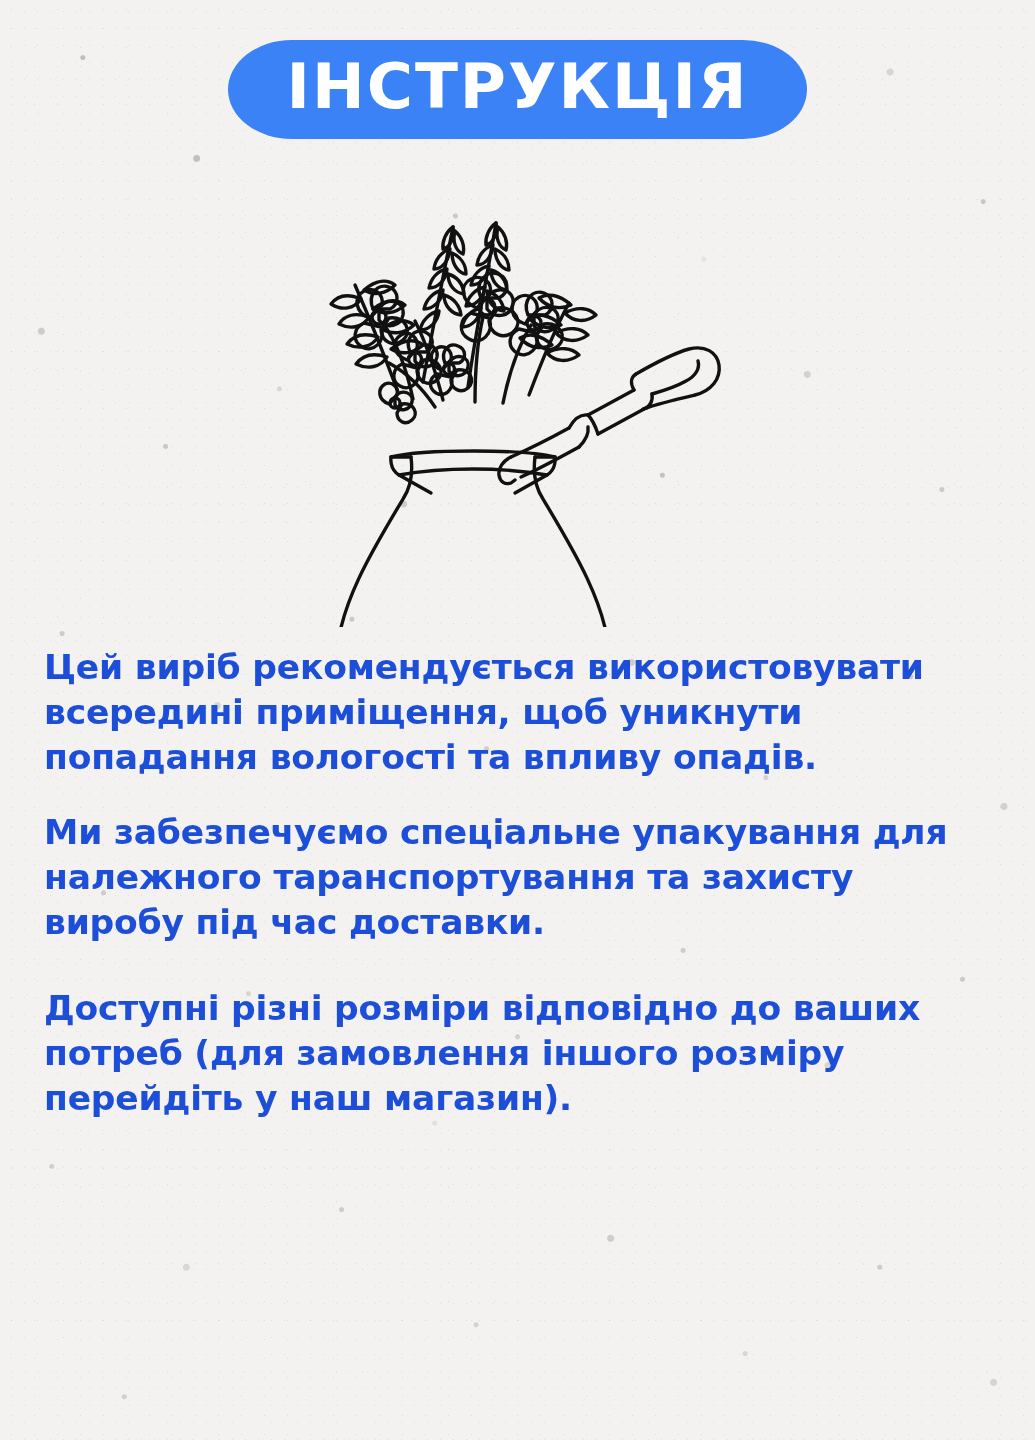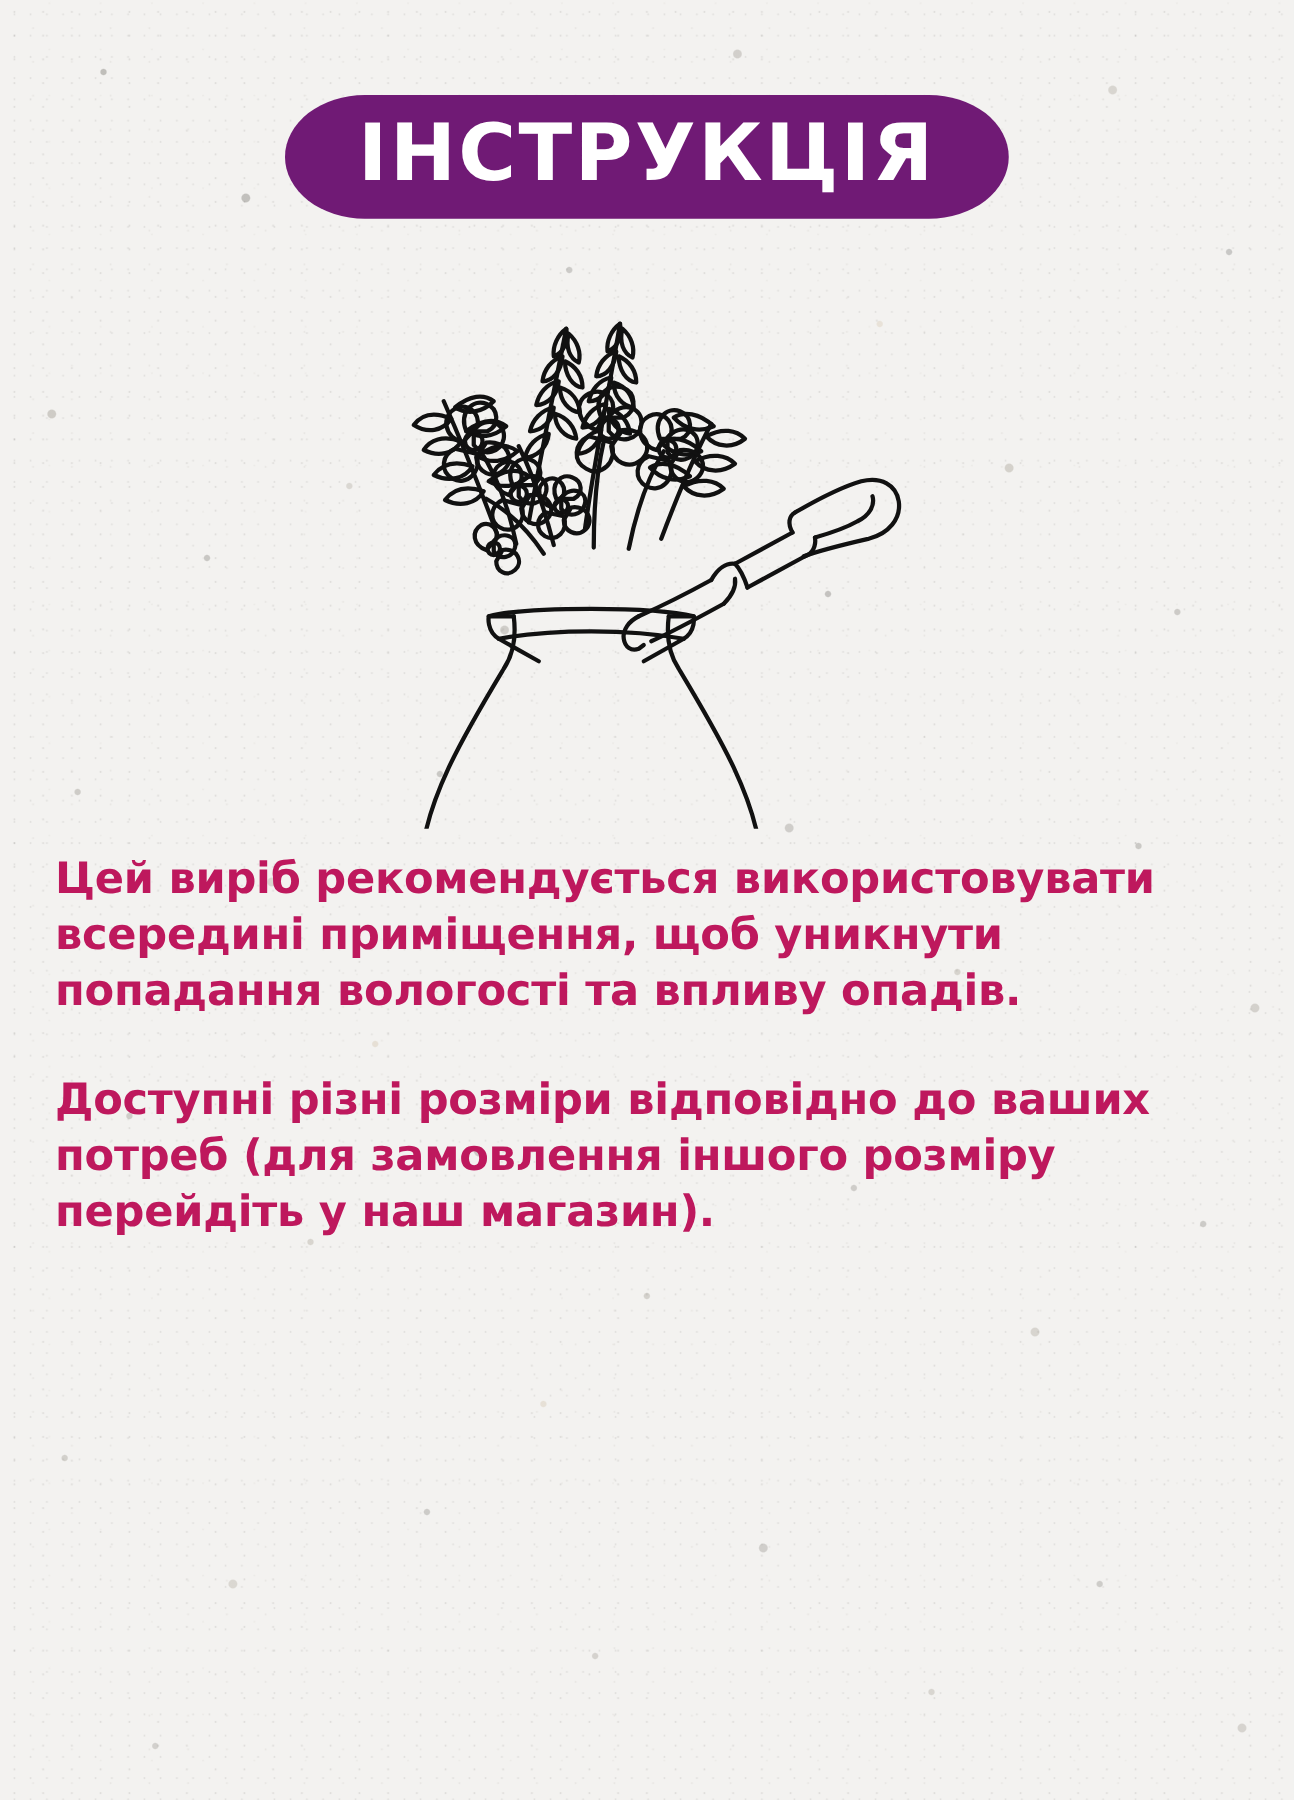--- a/index.html
+++ b/index.html
@@ -94,27 +94,26 @@
     height: 100%;
   }
 
   
   .title-wrap {
     display: flex;
     justify-content: center;
     padding-top: 40px;
   }
   .title-pill {
-    background: #701a75;
+    background: #3b82f6;
     border-radius: 80px / 62px;
     padding: 12px 58px 18px 58px;
     min-width: 480px;
     text-align: center;
     box-sizing: border-box;
-    margin-top: 36px;
   }
   .title-text {
     font-family: "DejaVu Sans", sans-serif;
     font-weight: bold;
     font-size: 63px;
     letter-spacing: 2px;
     color: #ffffff;
     line-height: 1.1;
     display: block;
   }
@@ -133,21 +132,21 @@
   .body-text {
     margin: 18px 0 0 0;
     padding: 0 42px 0 44px;
     box-sizing: border-box;
   }
   .para {
     font-family: "DejaVu Sans", sans-serif;
     font-weight: bold;
     font-size: 34.5px;
     line-height: 1.30;
-    color: #be185d;
+    color: #1d4ed8;
     margin: 0 0 30px 0;
     letter-spacing: -0.2px;
   }
   .para:last-child {
     margin-bottom: 0;
     margin-top: 42px;
   }
 </style>
 </head>
 <body>
@@ -288,16 +287,17 @@
 
         <path d="M40 520 C110 534 230 534 300 520"></path>
         <path d="M36 498 C106 512 234 512 304 498"></path>
         <path d="M34 505 C34 505 36 545 42 556 C56 580 110 588 170 588 C230 588 284 580 298 556 C304 545 306 505 306 505"></path>
       </g>
     </svg>
   </div>
 
   <div class="body-text">
     <p class="para">Цей виріб рекомендується використовувати всередині приміщення, щоб уникнути попадання вологості та впливу опадів.</p>
+    <p class="para">Ми забезпечуємо спеціальне упакування для належного таранспортування та захисту виробу під час доставки.</p>
     <p class="para">Доступні різні розміри відповідно до ваших потреб (для замовлення іншого розміру перейдіть у наш магазин).</p>
   </div>
 
 </div>
 
 </body></html>

